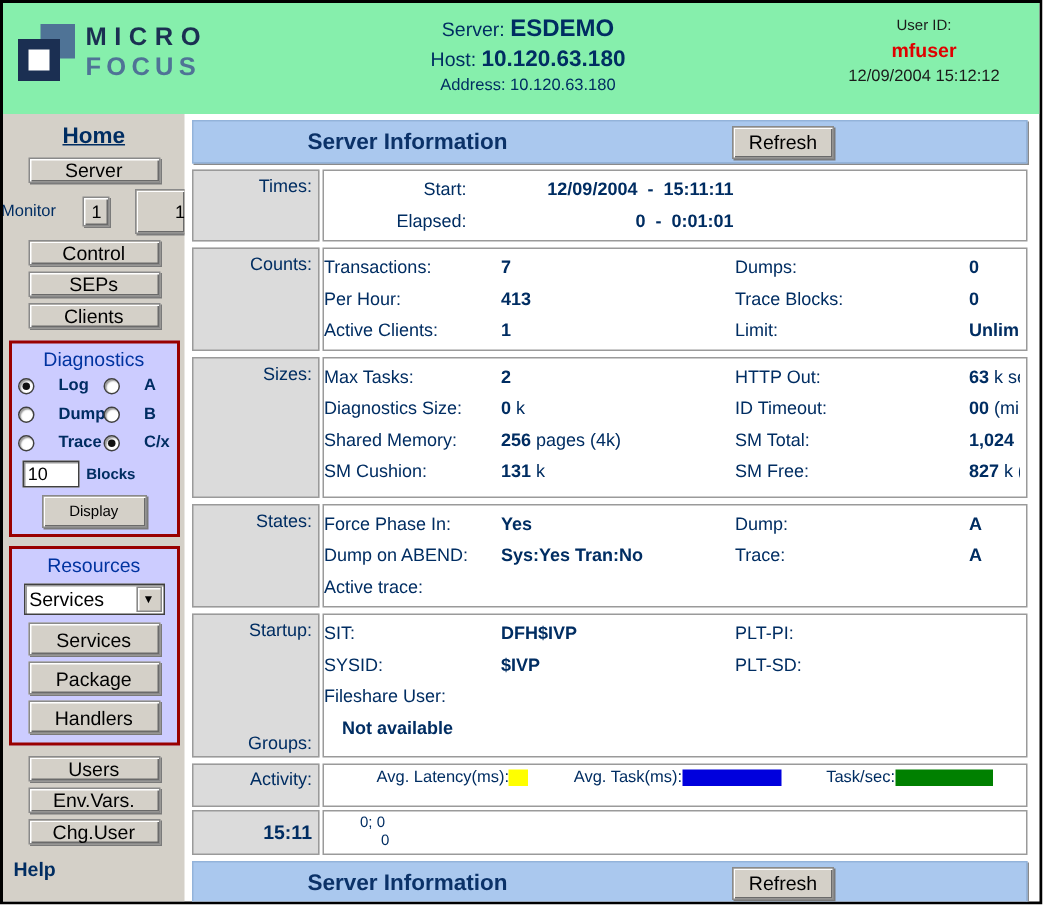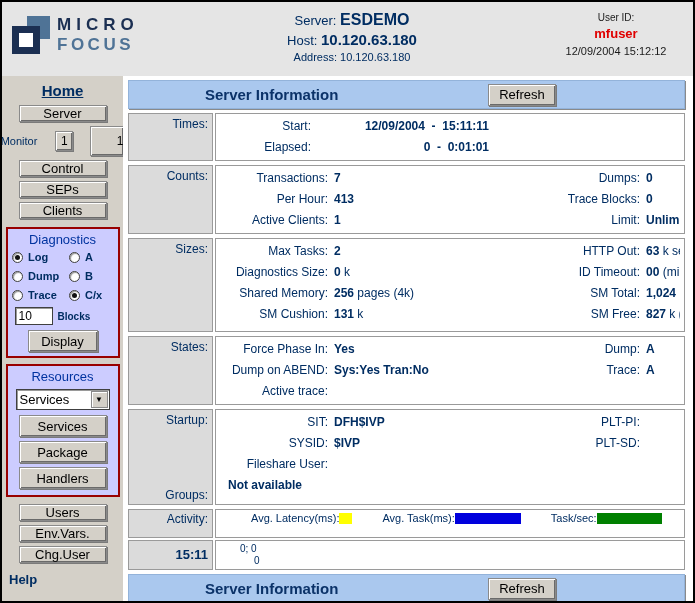--- a/index.html
+++ b/index.html
@@ -1,21 +1,21 @@
 <!DOCTYPE html>
 <html><head>
 <meta charset="utf-8">
 <style>
   * { margin:0; padding:0; box-sizing:border-box; }
   body { background:#fff; font-family:"Liberation Sans","DejaVu Sans",sans-serif; }
   .page { width:695px; height:603px; border:2px solid #000; background:#fff;
           position:relative; overflow:hidden; }
 
   
-  .top-header { height:74px; position:relative; background:#e5e5e5; }
+  .top-header { height:74px; position:relative; background:#86efac; }
   .logo { position:absolute; left:10px; top:12px; display:flex; align-items:center; gap:7px; }
   .logo-mark { position:relative; width:38px; height:40px; }
   .logo-sq-blue { position:absolute; right:0; top:2px; width:23px; height:23px; background:#4f7396; }
   .logo-sq-navy { position:absolute; left:0; bottom:0; width:28px; height:28px;
                   border:7px solid #1b2f52; background:#fff; }
   .logo-text { display:flex; flex-direction:column; }
   .logo-micro { color:#1b2f52; font-weight:bold; font-size:17px; letter-spacing:5px; line-height:1; }
   .logo-focus { color:#4f7396; font-weight:bold; font-size:17px; letter-spacing:3.5px; line-height:1; margin-top:3px; }
 
   .server-block { position:absolute; left:225px; top:9px; width:250px; text-align:center; color:#002d62; }
@@ -44,33 +44,33 @@
   .side-btn { width:88px; height:22px; font-size:13px; margin:2px 0; }
   .monitor-row { display:flex; align-items:center; gap:17px; margin:2px 0; }
   .monitor-label { font-size:11px; color:#002d62; margin-right:1px; }
   .mon-btn1 { width:18px; height:20px; font-size:12px; }
   .mon-btn2 { width:24px; height:30px; font-size:12px;padding-left:32px; }
 
   .group-box { width:114px; background:#ccccff; border:2px solid #990000; margin-top:6px;
                padding:3px 0 4px; display:flex; flex-direction:column; align-items:center; }
   .group-title { font-size:13px; color:#0033a0; margin-bottom:4px; }
   .radio-grid { display:grid; grid-template-columns:57px 44px; row-gap:7px; margin-bottom:5px; }
-  .radio-item { display:flex; align-items:center; gap:5px; font-size:11px; font-weight:bold;
+  .radio-item { display:flex; align-items:center; gap:16px; font-size:11px; font-weight:bold;
                 color:#002d62; cursor:pointer; }
   .radio { width:11px; height:11px; border-radius:50%; background:#fff; border:1px solid #404040;
            box-shadow: inset 1px 1px 1px #9a9a9a; position:relative; flex:none; }
   .radio.checked::after { content:""; position:absolute; left:2px; top:2px; width:5px; height:5px;
                           border-radius:50%; background:#111; }
   .blocks-row { display:flex; align-items:center; gap:5px; align-self:flex-start;
                 margin:1px 0 5px 7px; }
   .blocks-input { width:38px; height:18px; border:1px solid #404040; background:#fff;
                   box-shadow: inset 1px 1px 0 #9a9a9a; font-size:12px; padding:0 3px;
                   font-family:"Liberation Sans",sans-serif; }
   .blocks-label { font-size:10px; font-weight:bold; color:#002d62; }
-  .display-btn { width:70px; height:22px; font-size:13px; }
+  .display-btn { width:70px; height:22px; font-size:10px; }
 
   .select { width:94px; height:21px; background:#fff; border:1px solid #404040;
             box-shadow: inset 1px 1px 0 #9a9a9a; display:flex; align-items:center;
             margin:1px 0 3px; cursor:pointer; }
   .select-text { flex:1; font-size:13px; color:#000; padding-left:3px; }
   .select-arrow { width:17px; height:17px; margin-right:1px; background:#d4d0c8;
                   border:1px solid #8a8a8a; box-shadow: inset 1px 1px 0 #fff;
                   display:flex; align-items:center; justify-content:center;
                   font-size:8px; color:#000; }
 
@@ -93,21 +93,21 @@
   .row-value { flex:1; background:#fff; border:1px solid #9a9a9a; padding:2px 4px 2px 0;
                font-size:12px; color:#002d62; }
   .row-value b { color:#002d62; }
 
   .t-line { display:flex; height:21px; line-height:21px; }
   .t-label { width:95px; text-align:right; }
   .t-value { width:178px; text-align:right; font-weight:bold; white-space:pre; }
 
   .pair-grid { display:grid; grid-template-columns:112px 150px 150px auto; column-gap:6px; }
   .pair-grid span { height:21px; line-height:21px; overflow:hidden; white-space:nowrap; }
-  .p-label { text-align:right; }
+  .p-label { }
   .p-value { text-align:left; }
   .groups-line { height:21px; line-height:21px; padding-left:12px; font-weight:bold; }
 
   .activity-row .row-label { padding-top:2px; padding-bottom:1px; }
   .activity-value { display:flex; align-items:center; font-size:11px; padding:2px 0 13px; }
   .act-label { color:#002d62; }
   .abar { height:11px; display:inline-block; flex:none; }
 
   .time-row .row-label { font-size:13px; font-weight:bold; display:flex;
                          align-items:center; justify-content:flex-end; padding-top:0;text-align:right; }

